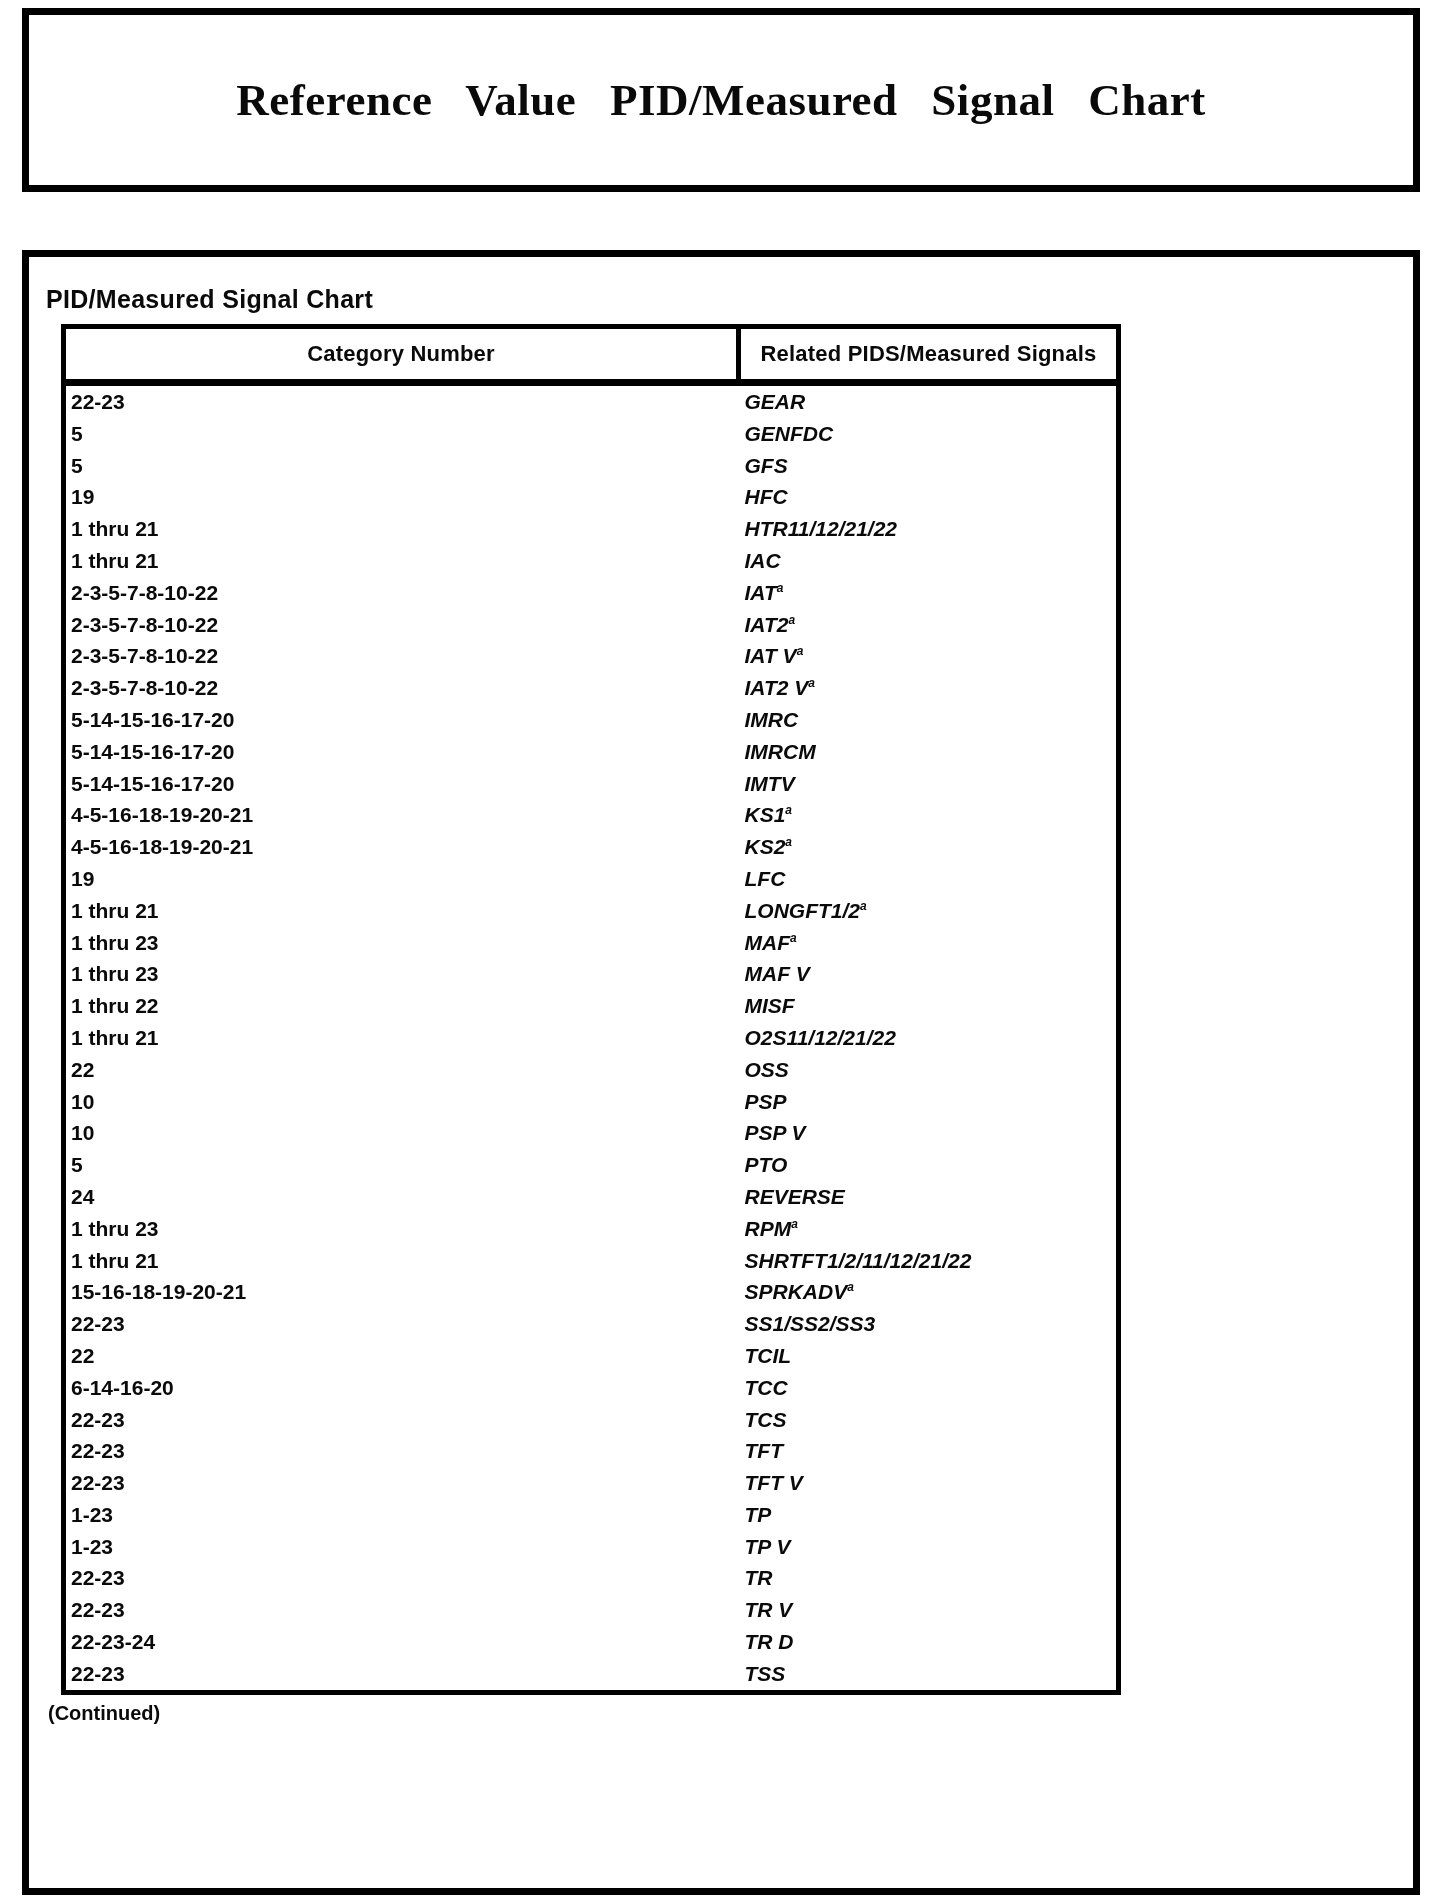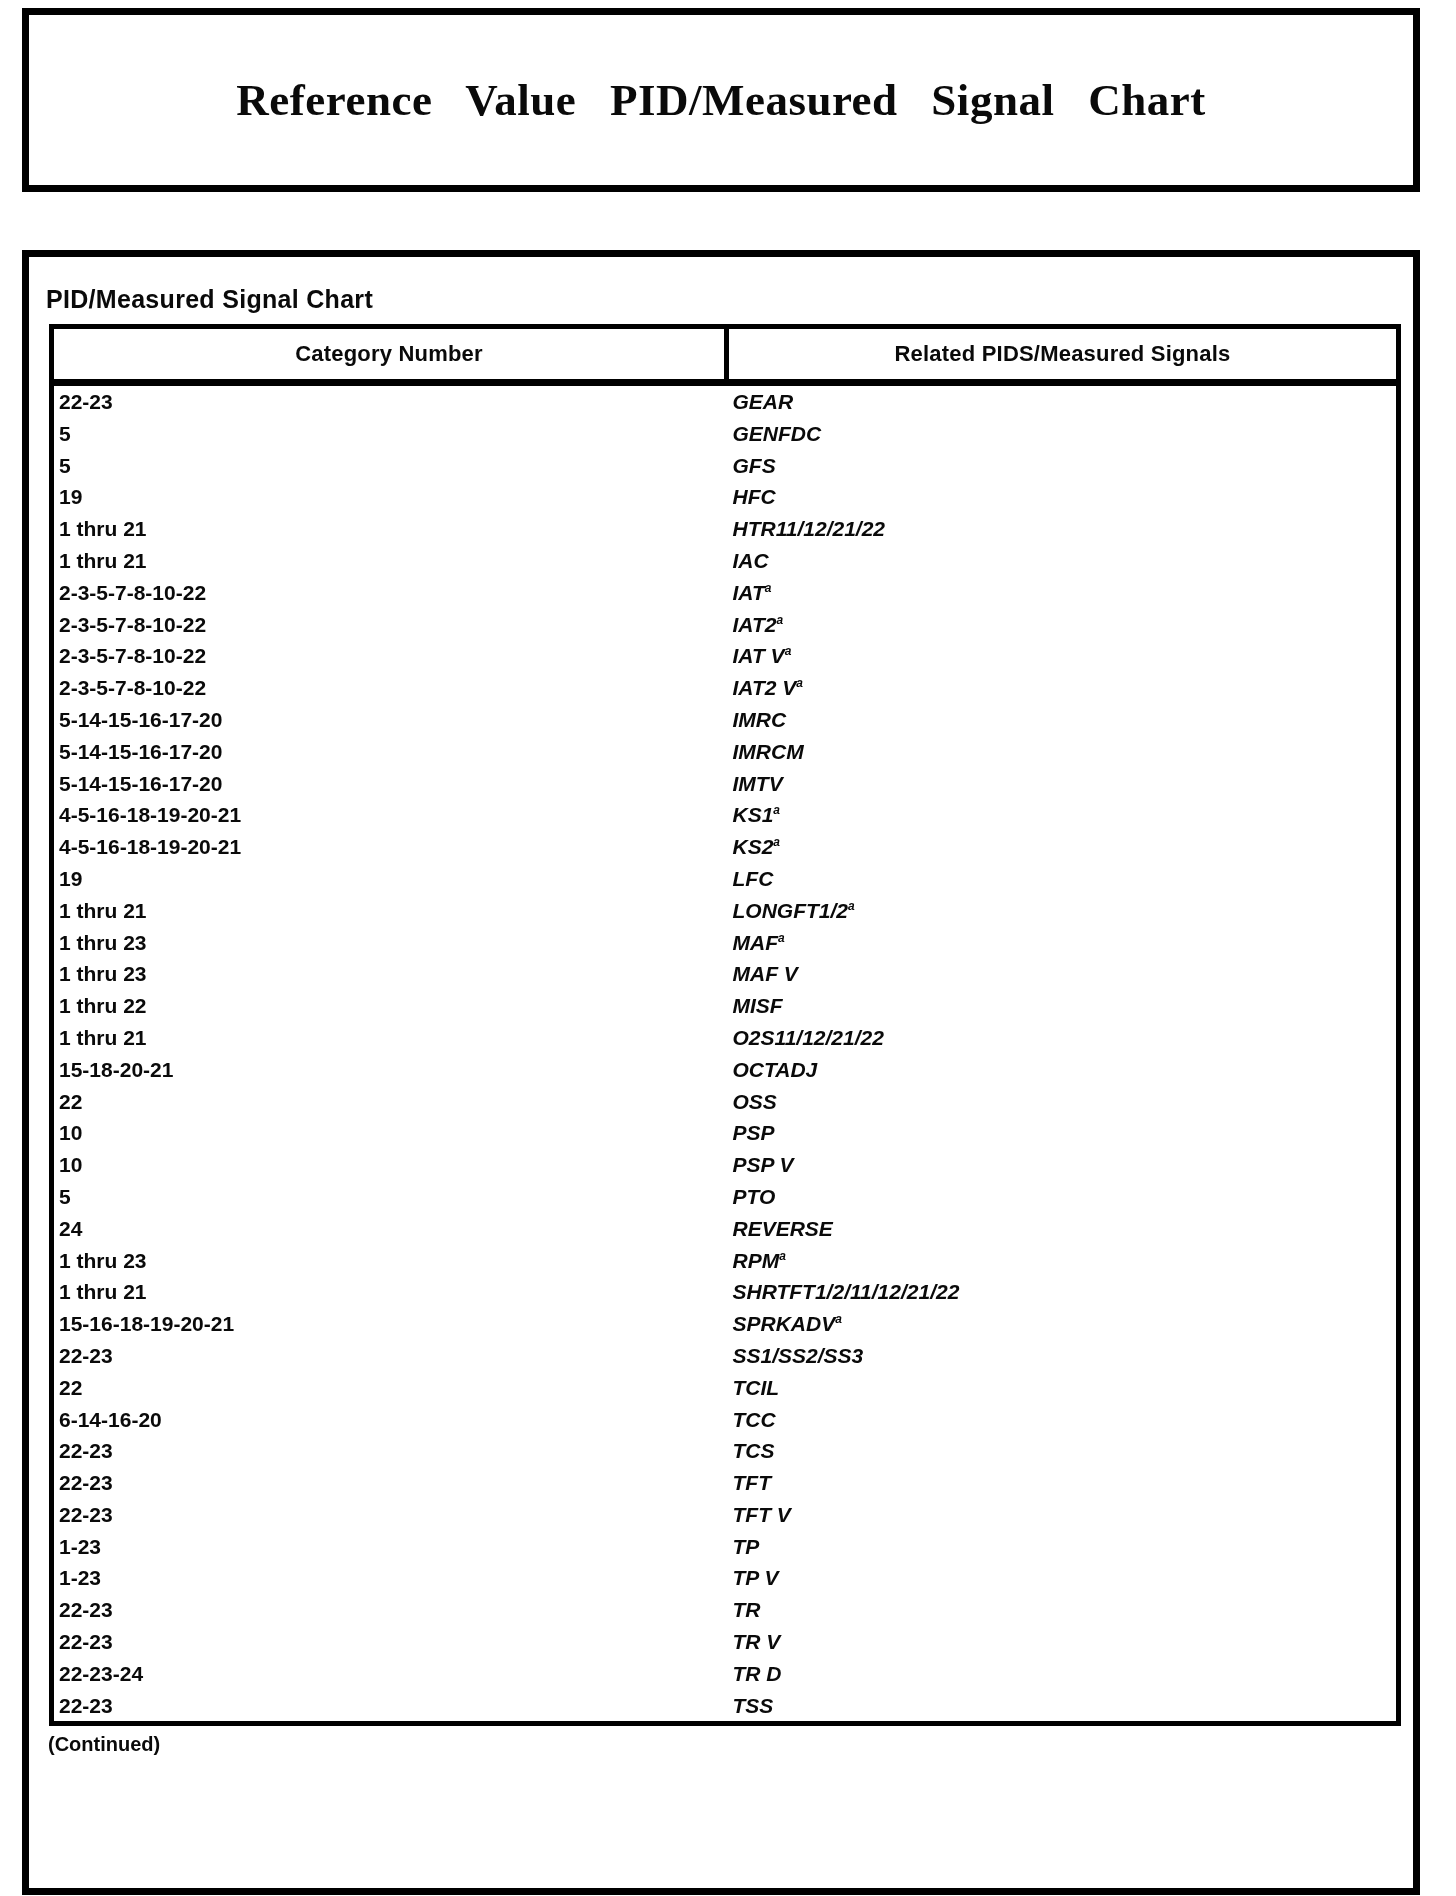--- a/index.html
+++ b/index.html
@@ -51,22 +51,22 @@
   .content-box h2 {
     margin: 28px 0 10px 17px;
     font-size: 25px;
     font-weight: bold;
     letter-spacing: 0.3px;
   }
   
   table.pid-table {
     border-collapse: collapse;
     table-layout: fixed;
-    margin-left: 20px;
-    width: 1352px;
+    margin-left: 32px;
+    width: 1060px;
     border: 5px solid #000;
   }
   table.pid-table thead tr {
     border-bottom: 7px solid #000;
   }
   table.pid-table th {
     height: 50px;
     font-size: 22px;
     font-weight: bold;
     text-align: center;
@@ -199,24 +199,20 @@
           </tr>
           <tr>
             <td class="cell-category">1 thru 22</td>
             <td class="cell-signal">MISF</td>
           </tr>
           <tr>
             <td class="cell-category">1 thru 21</td>
             <td class="cell-signal">O2S11/12/21/22</td>
           </tr>
           <tr>
-            <td class="cell-category">15-18-20-21</td>
-            <td class="cell-signal">OCTADJ</td>
-          </tr>
-          <tr>
             <td class="cell-category">22</td>
             <td class="cell-signal">OSS</td>
           </tr>
           <tr>
             <td class="cell-category">10</td>
             <td class="cell-signal">PSP</td>
           </tr>
           <tr>
             <td class="cell-category">10</td>
             <td class="cell-signal">PSP V</td>

